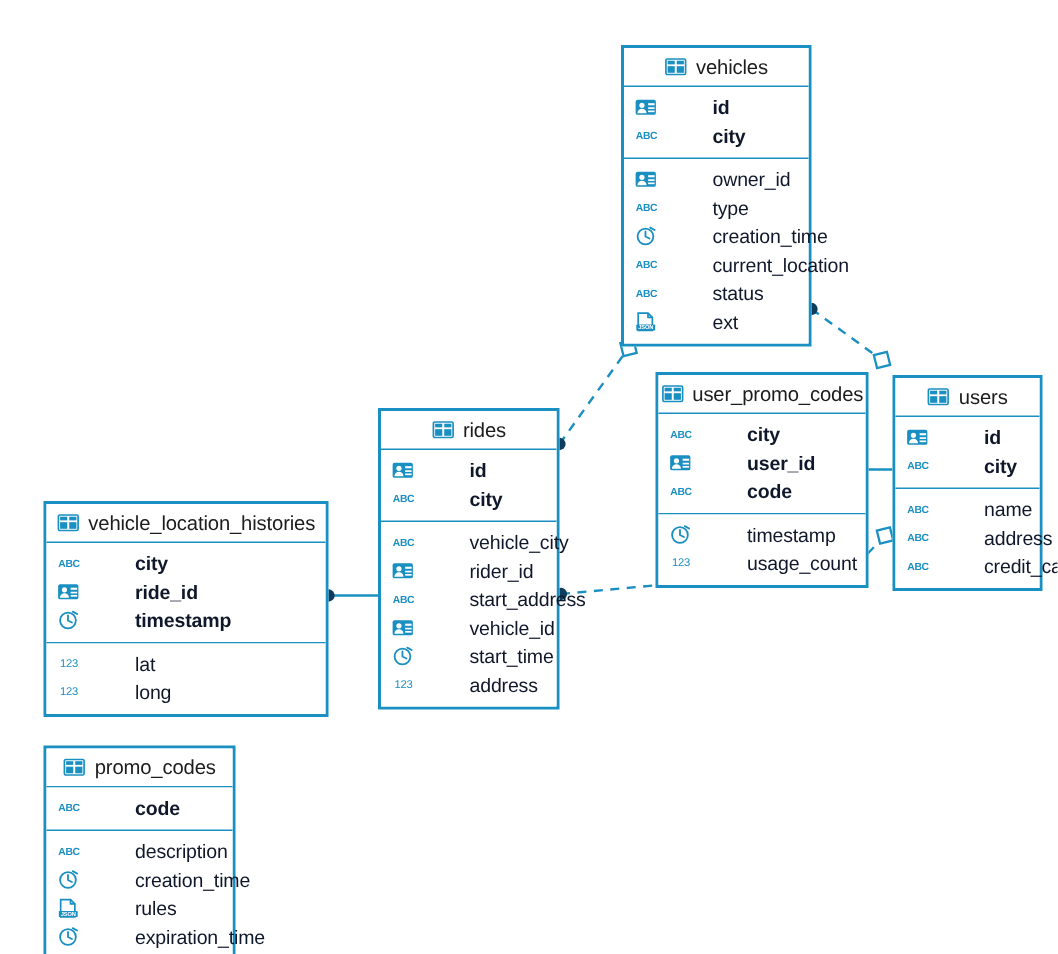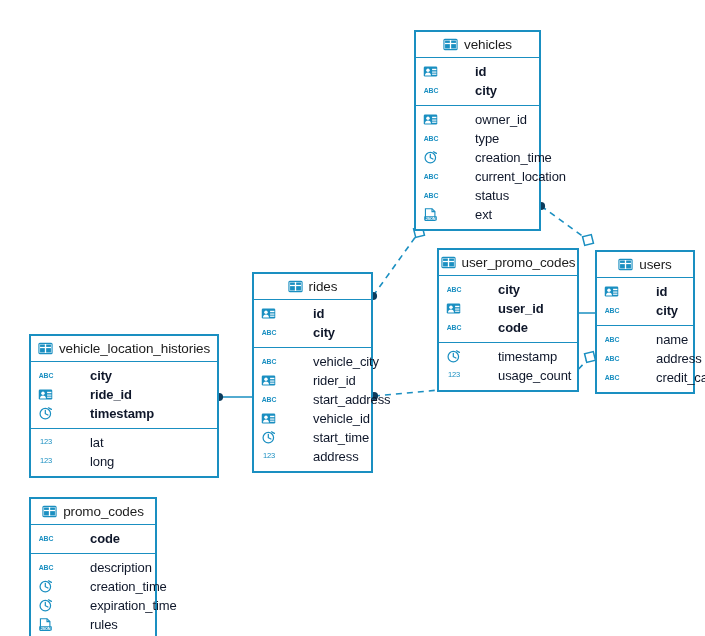--- a/index.html
+++ b/index.html
@@ -545,34 +545,34 @@
                 <circle cx="7.8" cy="8.2" r="5.6" fill="none" stroke="#1a8fc1" stroke-width="1.3"></circle>
                 <path d="M7.8 4.6 L7.8 8.2 L10.6 9.6" fill="none" stroke="#1a8fc1" stroke-width="1.3" stroke-linecap="round"></path>
                 <path d="M11.2 1.9 L14.3 3.6" fill="none" stroke="#1a8fc1" stroke-width="1.3" stroke-linecap="round"></path>
               </svg>
             </span>
             <span class="col-name">creation_time</span>
           </div>
           <div class="col-row">
             <span class="ic">
               <svg viewBox="0 0 16 16" width="15" height="15">
-                <circle cx="7.8" cy="8.2" r="5.6" fill="none" stroke="#1a8fc1" stroke-width="1.3"></circle>
-                <path d="M7.8 4.6 L7.8 8.2 L10.6 9.6" fill="none" stroke="#1a8fc1" stroke-width="1.3" stroke-linecap="round"></path>
-                <path d="M11.2 1.9 L14.3 3.6" fill="none" stroke="#1a8fc1" stroke-width="1.3" stroke-linecap="round"></path>
-              </svg>
-            </span>
-            <span class="col-name">expiration_time</span>
-          </div>
-          <div class="col-row">
-            <span class="ic">
-              <svg viewBox="0 0 16 16" width="15" height="15">
                 <path d="M2.6 1.8 h7.0 l3.1 3.1 v9.3 h-10.1 z" fill="none" stroke="#1a8fc1" stroke-width="1.2"></path>
                 <path d="M9.6 1.8 v3.1 h3.1" fill="none" stroke="#1a8fc1" stroke-width="1.2"></path>
                 <rect x="1.3" y="9.9" width="13.4" height="4.4" rx="0.6" fill="#1a8fc1"></rect>
                 <text x="8" y="13.5" font-family="Liberation Sans, sans-serif" font-size="4.1" font-weight="bold" fill="#ffffff" text-anchor="middle" letter-spacing="-0.1">JSON</text>
               </svg>
             </span>
             <span class="col-name">rules</span>
+          </div>
+          <div class="col-row">
+            <span class="ic">
+              <svg viewBox="0 0 16 16" width="15" height="15">
+                <circle cx="7.8" cy="8.2" r="5.6" fill="none" stroke="#1a8fc1" stroke-width="1.3"></circle>
+                <path d="M7.8 4.6 L7.8 8.2 L10.6 9.6" fill="none" stroke="#1a8fc1" stroke-width="1.3" stroke-linecap="round"></path>
+                <path d="M11.2 1.9 L14.3 3.6" fill="none" stroke="#1a8fc1" stroke-width="1.3" stroke-linecap="round"></path>
+              </svg>
+            </span>
+            <span class="col-name">expiration_time</span>
           </div>
         </div>
       </div>
     </div>
 </div>
 
 </body></html>

